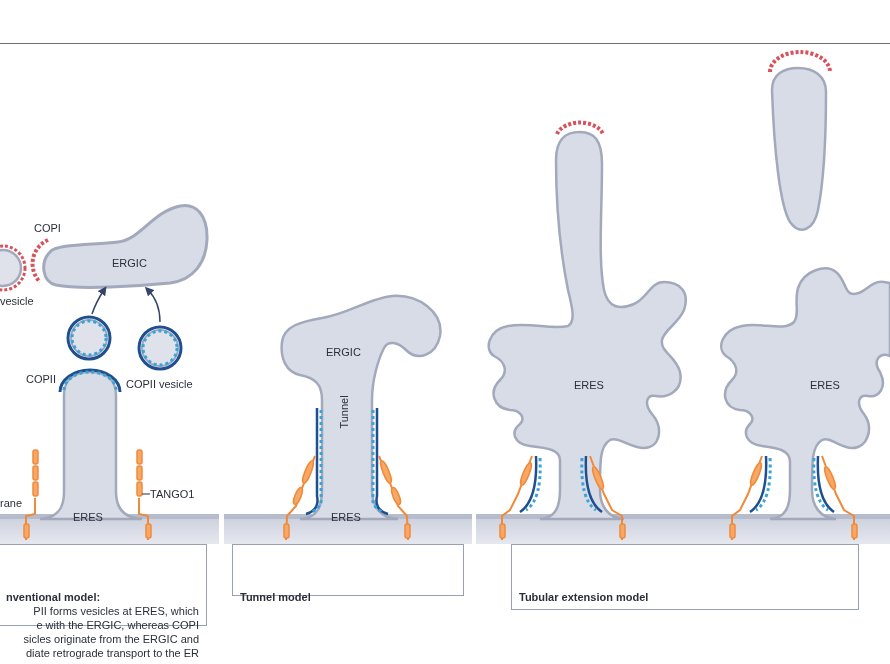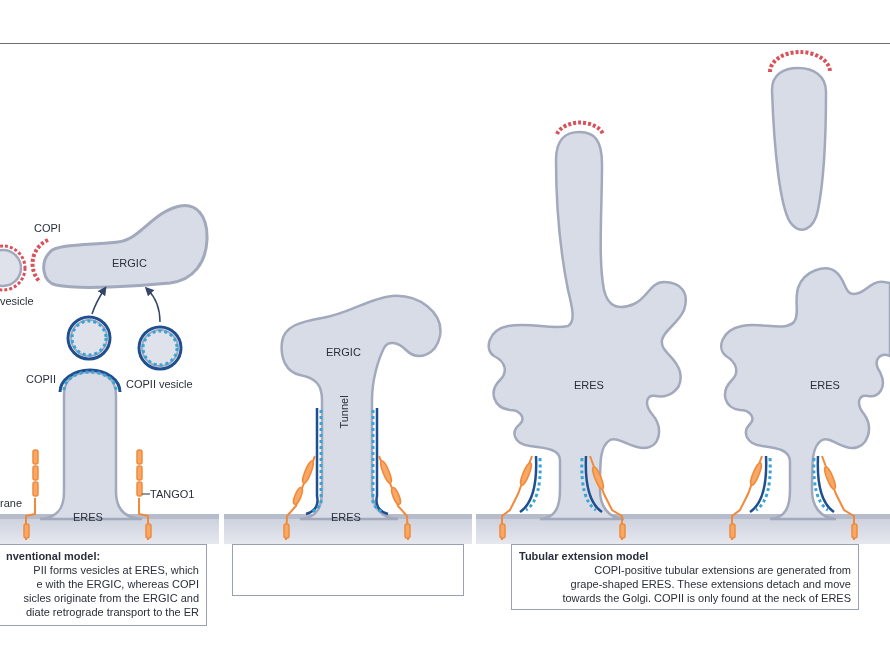--- a/index.html
+++ b/index.html
@@ -10,21 +10,21 @@
     color: #2b2f3a;
   }
   .top-rule { position: absolute; left: 0; top: 43px; width: 890px; height: 1px; background: #6e6e6e; }
   #scene { position: absolute; left: 0; top: 0; width: 890px; height: 664px; }
   .lbl { font-family: "Liberation Sans", sans-serif; font-size: 11px; fill: #2b2f3a; }
   .caption {
     position: absolute; box-sizing: border-box;
     background: #ffffff; border: 1px solid #9aa0b4;
     padding: 4px 7px; font-size: 11px; line-height: 14px; color: #2b2f3a;
   }
-  .caption .ttl { font-weight: bold; display: block; }
+  .caption .ttl { font-weight: bold; display: block; margin-top: 41px; }
   .caption .body { display: block; white-space: pre-line; text-align: right; }
 </style>
 </head>
 <body>
 
 <div class="top-rule"></div>
 
 <svg id="scene" viewBox="0 0 890 664" xmlns="http://www.w3.org/2000/svg">
   <defs>
     <linearGradient id="erGrad" x1="0" y1="0" x2="0" y2="1">
@@ -180,19 +180,17 @@
 </svg>
 
 <div class="caption" style="left:-2px; top:544px; width:209px; height:82px;">
   <span class="ttl">nventional model:</span>
   <span class="body">PII forms vesicles at ERES, which
 e with the ERGIC, whereas COPI
 sicles originate from the ERGIC and
 diate retrograde transport to the ER</span>
 </div>
 <div class="caption" style="left:232px; top:544px; width:232px; height:52px;">
+  <span class="ttl">Tunnel model</span>
 </div>
 <div class="caption" style="left:511px; top:544px; width:348px; height:66px;">
   <span class="ttl">Tubular extension model</span>
-  <span class="body">COPI-positive tubular extensions are generated from
-grape-shaped ERES. These extensions detach and move
-towards the Golgi. COPII is only found at the neck of ERES</span>
 </div>
 
 </body></html>

